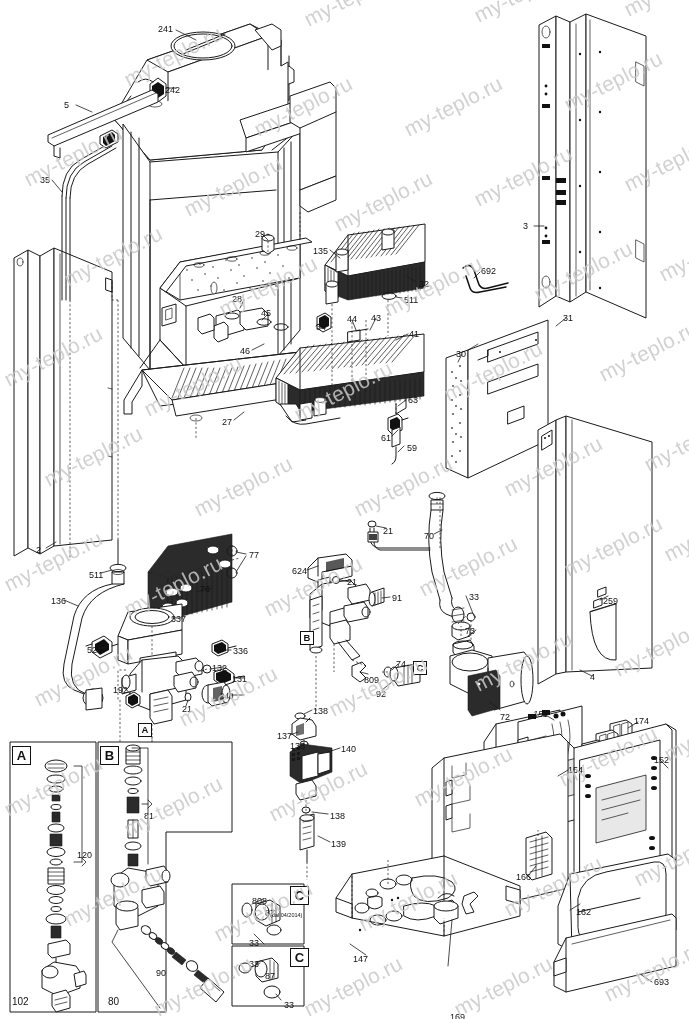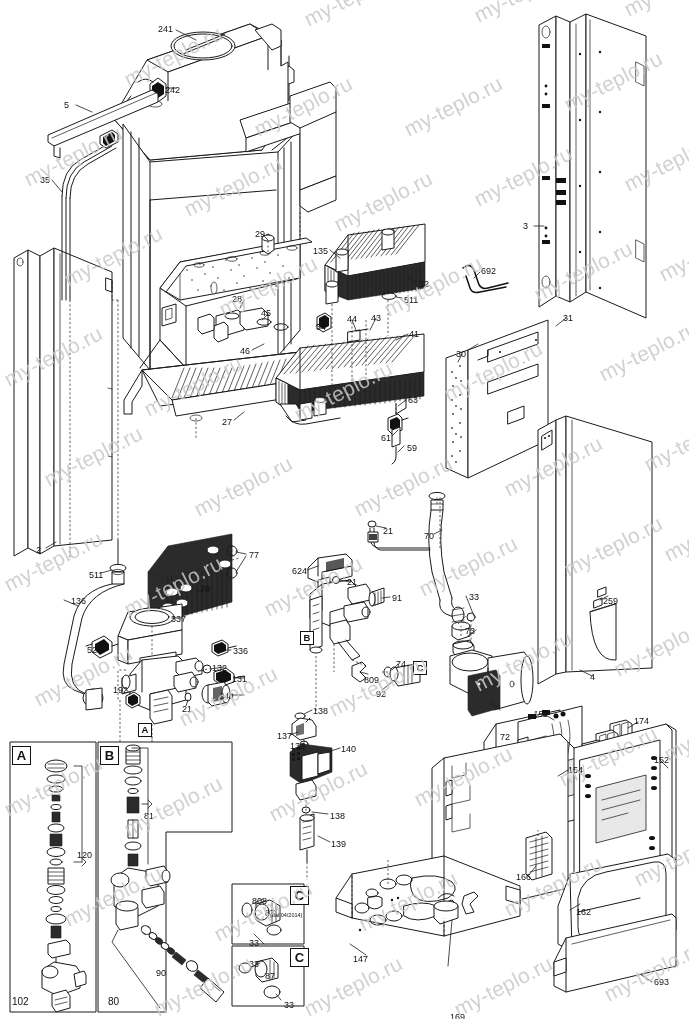--- a/index.html
+++ b/index.html
@@ -972,42 +972,42 @@
       <div class="lbl" style="left: 409px; top: 330px;">41</div>
       <div class="lbl" style="left: 456px; top: 350px;">30</div>
       <div class="lbl" style="left: 222px; top: 418px;">27</div>
       <div class="lbl" style="left: 408px; top: 396px;">63</div>
       <div class="lbl" style="left: 381px; top: 434px;">61</div>
       <div class="lbl" style="left: 407px; top: 444px;">59</div>
       <div class="lbl" style="left: 36px; top: 546px;">2</div>
       <div class="lbl" style="left: 383px; top: 527px;">21</div>
       <div class="lbl" style="left: 424px; top: 532px;">70</div>
       <div class="lbl" style="left: 89px; top: 571px;">511</div>
-      <div class="lbl" style="left: 51px; top: 597px; margin-left: 20px;">136</div>
+      <div class="lbl" style="left: 51px; top: 597px;">136</div>
       <div class="lbl" style="left: 249px; top: 551px;">77</div>
       <div class="lbl" style="left: 200px; top: 585px;">76</div>
       <div class="lbl" style="left: 292px; top: 567px;">624</div>
       <div class="lbl" style="left: 347px; top: 578px;">21</div>
       <div class="lbl" style="left: 392px; top: 594px;">91</div>
       <div class="lbl" style="left: 469px; top: 593px;">33</div>
       <div class="lbl" style="left: 603px; top: 597px;">259</div>
       <div class="lbl" style="left: 590px; top: 673px;">4</div>
       <div class="lbl" style="left: 171px; top: 615px;">337</div>
       <div class="lbl" style="left: 233px; top: 647px;">336</div>
       <div class="lbl" style="left: 87px; top: 646px;">528</div>
       <div class="lbl" style="left: 212px; top: 664px; text-align: right;">132</div>
       <div class="lbl" style="left: 232px; top: 675px;">131</div>
       <div class="lbl" style="left: 220px; top: 692px; font-family: Liberation Serif, serif;">340</div>
       <div class="lbl" style="left: 113px; top: 686px;">192</div>
       <div class="lbl" style="left: 182px; top: 705px;">21</div>
       <div class="lbl" style="left: 465px; top: 627px;">73</div>
       <div class="lbl" style="left: 396px; top: 660px;">74</div>
       <div class="lbl" style="left: 364px; top: 676px;">809</div>
       <div class="lbl" style="left: 376px; top: 690px;">92</div>
-      <div class="lbl" style="left: 500px; top: 733px;">72</div>
+      <div class="lbl" style="left: 500px; top: 713px;">72</div>
       <div class="lbl" style="left: 533px; top: 710px; font-style: italic;">151</div>
       <div class="lbl" style="left: 634px; top: 717px;">174</div>
       <div class="lbl" style="left: 654px; top: 756px;">152</div>
       <div class="lbl" style="left: 568px; top: 766px;">154</div>
       <div class="lbl" style="left: 516px; top: 873px;">166</div>
       <div class="lbl" style="left: 576px; top: 908px;">162</div>
       <div class="lbl" style="left: 654px; top: 978px;">693</div>
       <div class="lbl" style="left: 313px; top: 707px;">138</div>
       <div class="lbl" style="left: 277px; top: 732px;">137</div>
       <div class="lbl" style="left: 290px; top: 742px;">138</div>

